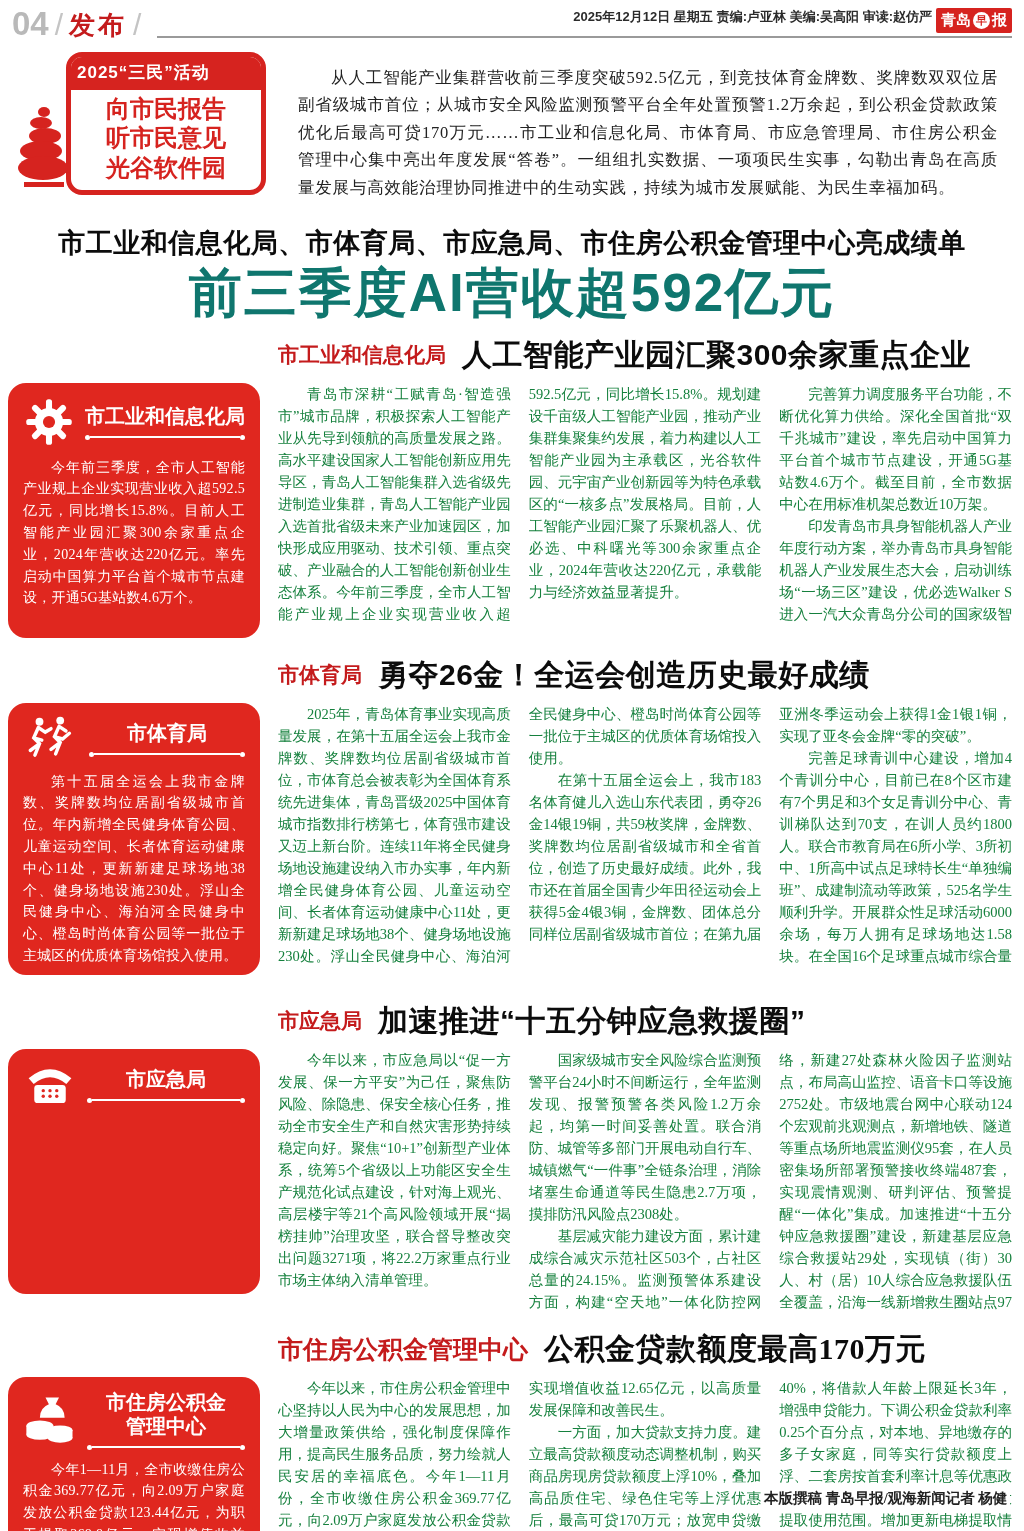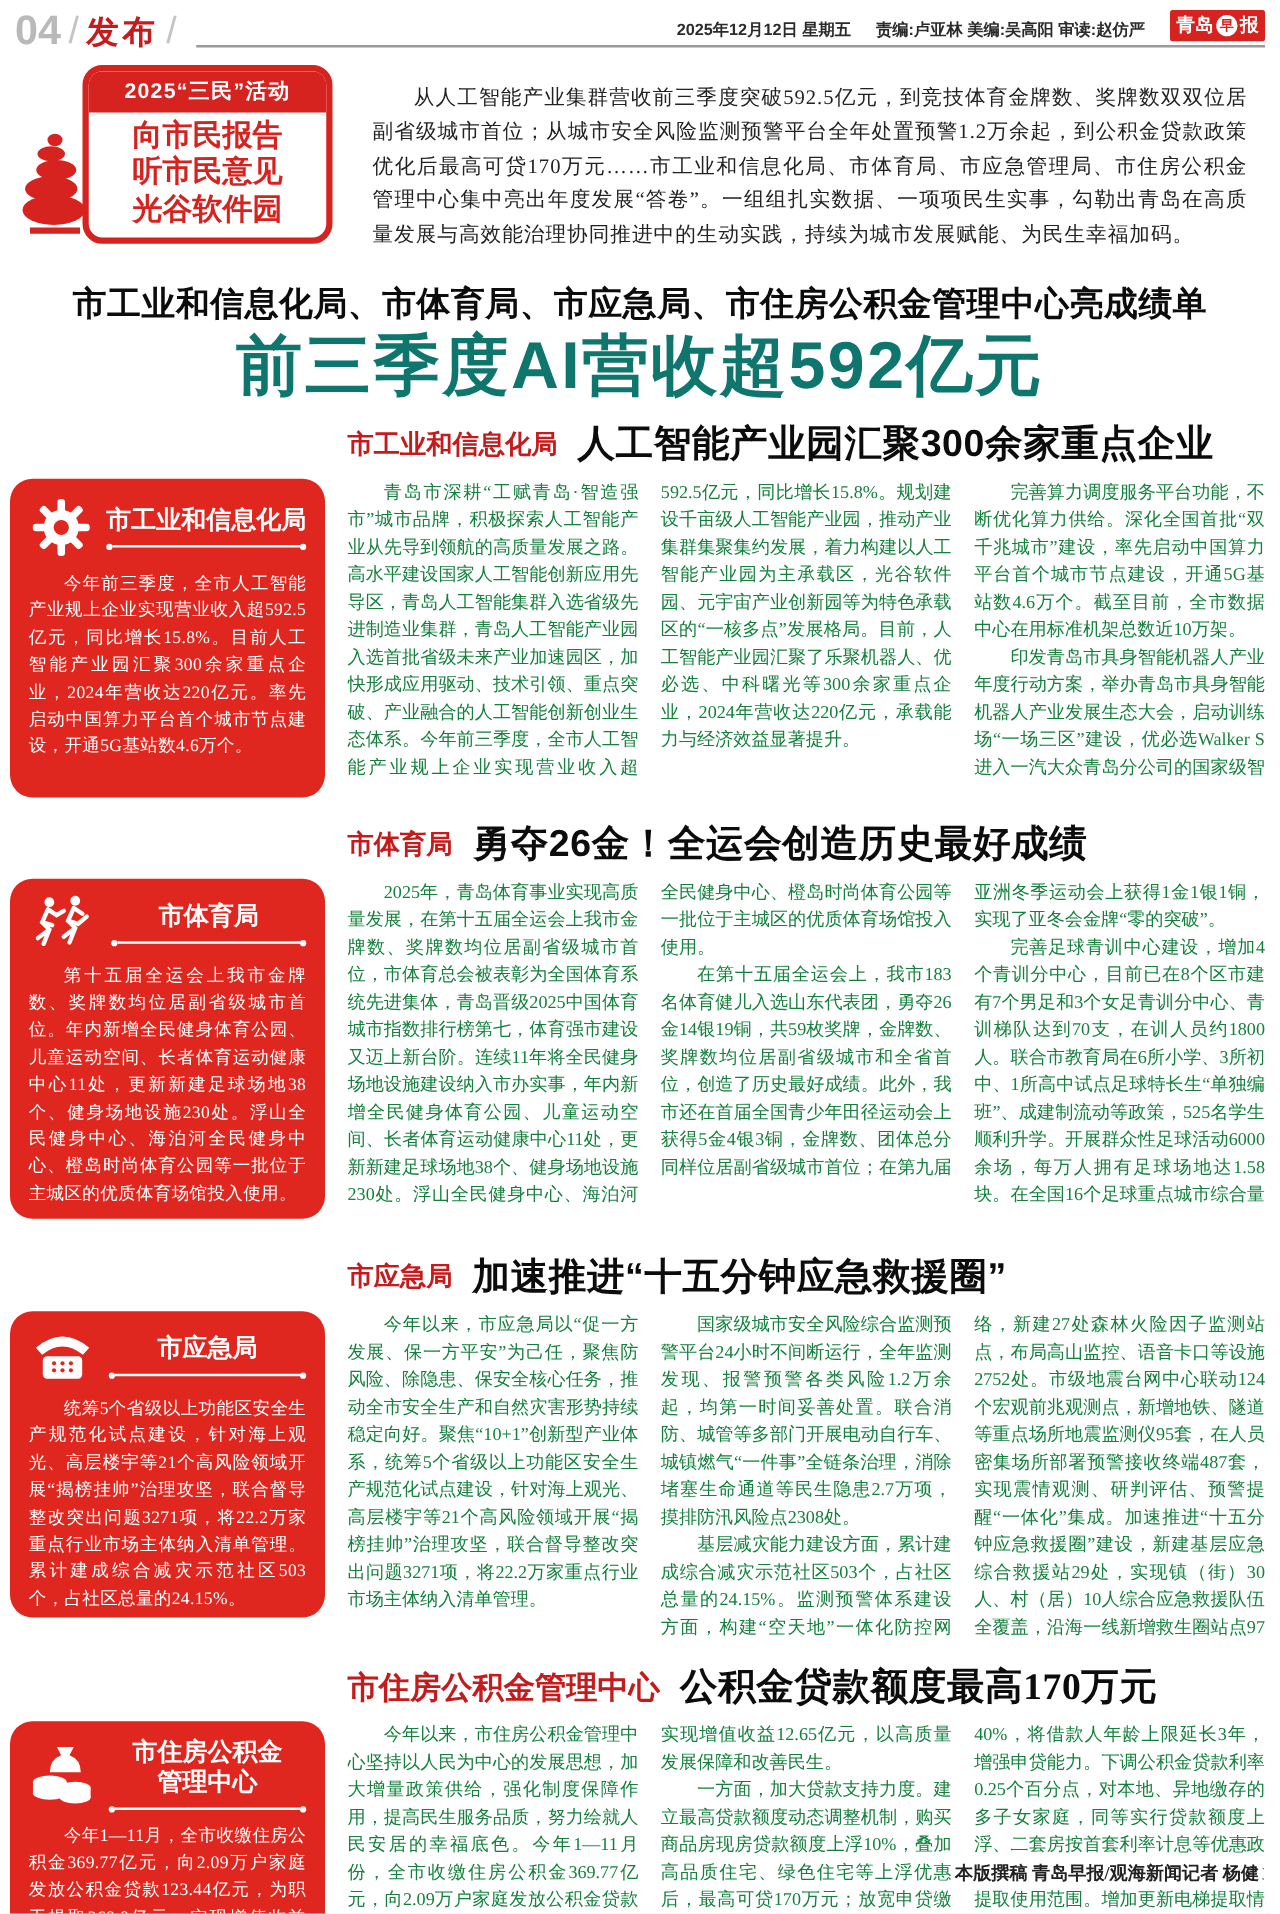--- a/index.html
+++ b/index.html
@@ -6,30 +6,30 @@
   .page{
     width:1024px;height:1531px;margin:0 auto;background:#fff;
     overflow:hidden;position:relative;
     font-family:"Liberation Serif",serif;color:#222;
   }
   
   .masthead{display:flex;align-items:flex-end;padding:6px 12px 0 12px;height:38px;box-sizing:border-box;}
   .page-num{font-family:"Liberation Sans",sans-serif;font-size:33px;line-height:.85;color:#b9b9b9;font-weight:bold;}
   .mast-slash{color:#c4c4c4;font-size:30px;line-height:.9;margin:0 6px;font-family:"Liberation Sans",sans-serif;}
   .section-name{color:#c41b1c;font-size:26px;font-weight:900;letter-spacing:3px;font-family:"Liberation Sans",sans-serif;line-height:.95;}
-  .mast-rule{flex:1;display:flex;align-items:flex-end;justify-content:flex-end;gap:20px;border-bottom:2px solid #9a9a9a;padding-bottom:3px;margin-left:10px;}
+  .mast-rule{flex:1;display:flex;align-items:flex-start;justify-content:flex-end;gap:4px;border-bottom:2px solid #9a9a9a;padding-bottom:3px;margin-left:10px;}
   .mast-meta{font-family:"Liberation Sans",sans-serif;font-size:13px;font-weight:bold;color:#2b2b2b;}
   .logo{background:#d6231f;color:#fff;font-weight:900;font-size:15px;padding:3px 5px;border-radius:2px;display:inline-flex;align-items:center;gap:2px;font-family:"Liberation Sans",sans-serif;}
   .logo .circle{background:#fff;color:#d6231f;border-radius:50%;width:17px;height:17px;display:inline-flex;align-items:center;justify-content:center;font-size:11px;}
   
   .top-row{display:flex;gap:20px;padding:14px 14px 4px 14px;}
   .badge-wrap{width:252px;flex:0 0 252px;position:relative;height:140px;}
   .sculpture{position:absolute;left:0;bottom:-4px;z-index:2;}
   .badge-box{margin-left:52px;border:5px solid #d6231f;border-radius:16px;overflow:hidden;background:#fff;}
-  .badge-top{background:#d6231f;color:#fff;font-weight:900;font-size:17px;text-align:center;padding:4px 6px 6px;font-family:"Liberation Sans",sans-serif;letter-spacing:1px;}
+  .badge-top{background:#d6231f;color:#fff;font-weight:900;font-size:17px;text-align:left;padding:4px 6px 6px;font-family:"Liberation Sans",sans-serif;letter-spacing:1px;}
   .badge-lines{padding:4px 8px 8px;text-align:center;color:#d6231f;font-weight:900;font-size:24px;line-height:1.22;font-family:"Liberation Sans",sans-serif;}
   .intro{flex:1;font-size:16.5px;line-height:1.66;text-align:justify;letter-spacing:.8px;}
   .intro p{margin:12px;text-indent:2em;}
   
   .kicker{text-align:center;font-family:"Liberation Sans",sans-serif;font-weight:900;font-size:27px;color:#0c0c0c;margin:8px 0 0;letter-spacing:.5px;}
   .main-headline{text-align:center;font-family:"Liberation Sans",sans-serif;font-weight:900;font-size:53px;color:#0f766e;margin:4px 0 4px;letter-spacing:2px;line-height:1.05;}
   
   .section{display:grid;grid-template-columns:252px 1fr;column-gap:18px;row-gap:7px;padding:0 12px 0 8px;margin-top:14px;}
   .section-head{grid-column:2;display:flex;align-items:center;gap:16px;min-height:38px;}
   .section-label{color:#c41b1c;font-weight:900;font-size:21px;white-space:nowrap;font-family:"Liberation Serif",serif;}
@@ -192,21 +192,20 @@
         </svg>
         <div class="rb-right">
           <div class="redbox-title">市应急局</div>
           <div class="redbox-divider">
               <span class="dot"></span>
               <span class="line"></span>
               <span class="dot"></span>
             </div>
         </div>
       </div>
-      <div class="redbox-text">统筹5个省级以上功能区安全生产规范化试点建设，针对海上观光、高层楼宇等21个高风险领域开展“揭榜挂帅”治理攻坚，联合督导整改突出问题3271项，将22.2万家重点行业市场主体纳入清单管理。累计建成综合减灾示范社区503个，占社区总量的24.15%。</div>
     </div>
     <div class="article h-s3">
       <p>今年以来，市应急局以“促一方发展、保一方平安”为己任，聚焦防风险、除隐患、保安全核心任务，推动全市安全生产和自然灾害形势持续稳定向好。聚焦“10+1”创新型产业体系，统筹5个省级以上功能区安全生产规范化试点建设，针对海上观光、高层楼宇等21个高风险领域开展“揭榜挂帅”治理攻坚，联合督导整改突出问题3271项，将22.2万家重点行业市场主体纳入清单管理。</p>
       <p>国家级城市安全风险综合监测预警平台24小时不间断运行，全年监测发现、报警预警各类风险1.2万余起，均第一时间妥善处置。联合消防、城管等多部门开展电动自行车、城镇燃气“一件事”全链条治理，消除堵塞生命通道等民生隐患2.7万项，摸排防汛风险点2308处。</p>
       <p>基层减灾能力建设方面，累计建成综合减灾示范社区503个，占社区总量的24.15%。监测预警体系建设方面，构建“空天地”一体化防控网络，新建27处森林火险因子监测站点，布局高山监控、语音卡口等设施2752处。市级地震台网中心联动124个宏观前兆观测点，新增地铁、隧道等重点场所地震监测仪95套，在人员密集场所部署预警接收终端487套，实现震情观测、研判评估、预警提醒“一体化”集成。加速推进“十五分钟应急救援圈”建设，新建基层应急综合救援站29处，实现镇（街）30人、村（居）10人综合应急救援队伍全覆盖，沿海一线新增救生圈站点97处，配备救生设备1300余件。基层救援站全年开展应急救援1951次，救助群众1771人，应急救援触角延伸至最基层。</p>
     </div>
   </div>
 
   <div class="section">
     <div class="section-head">

